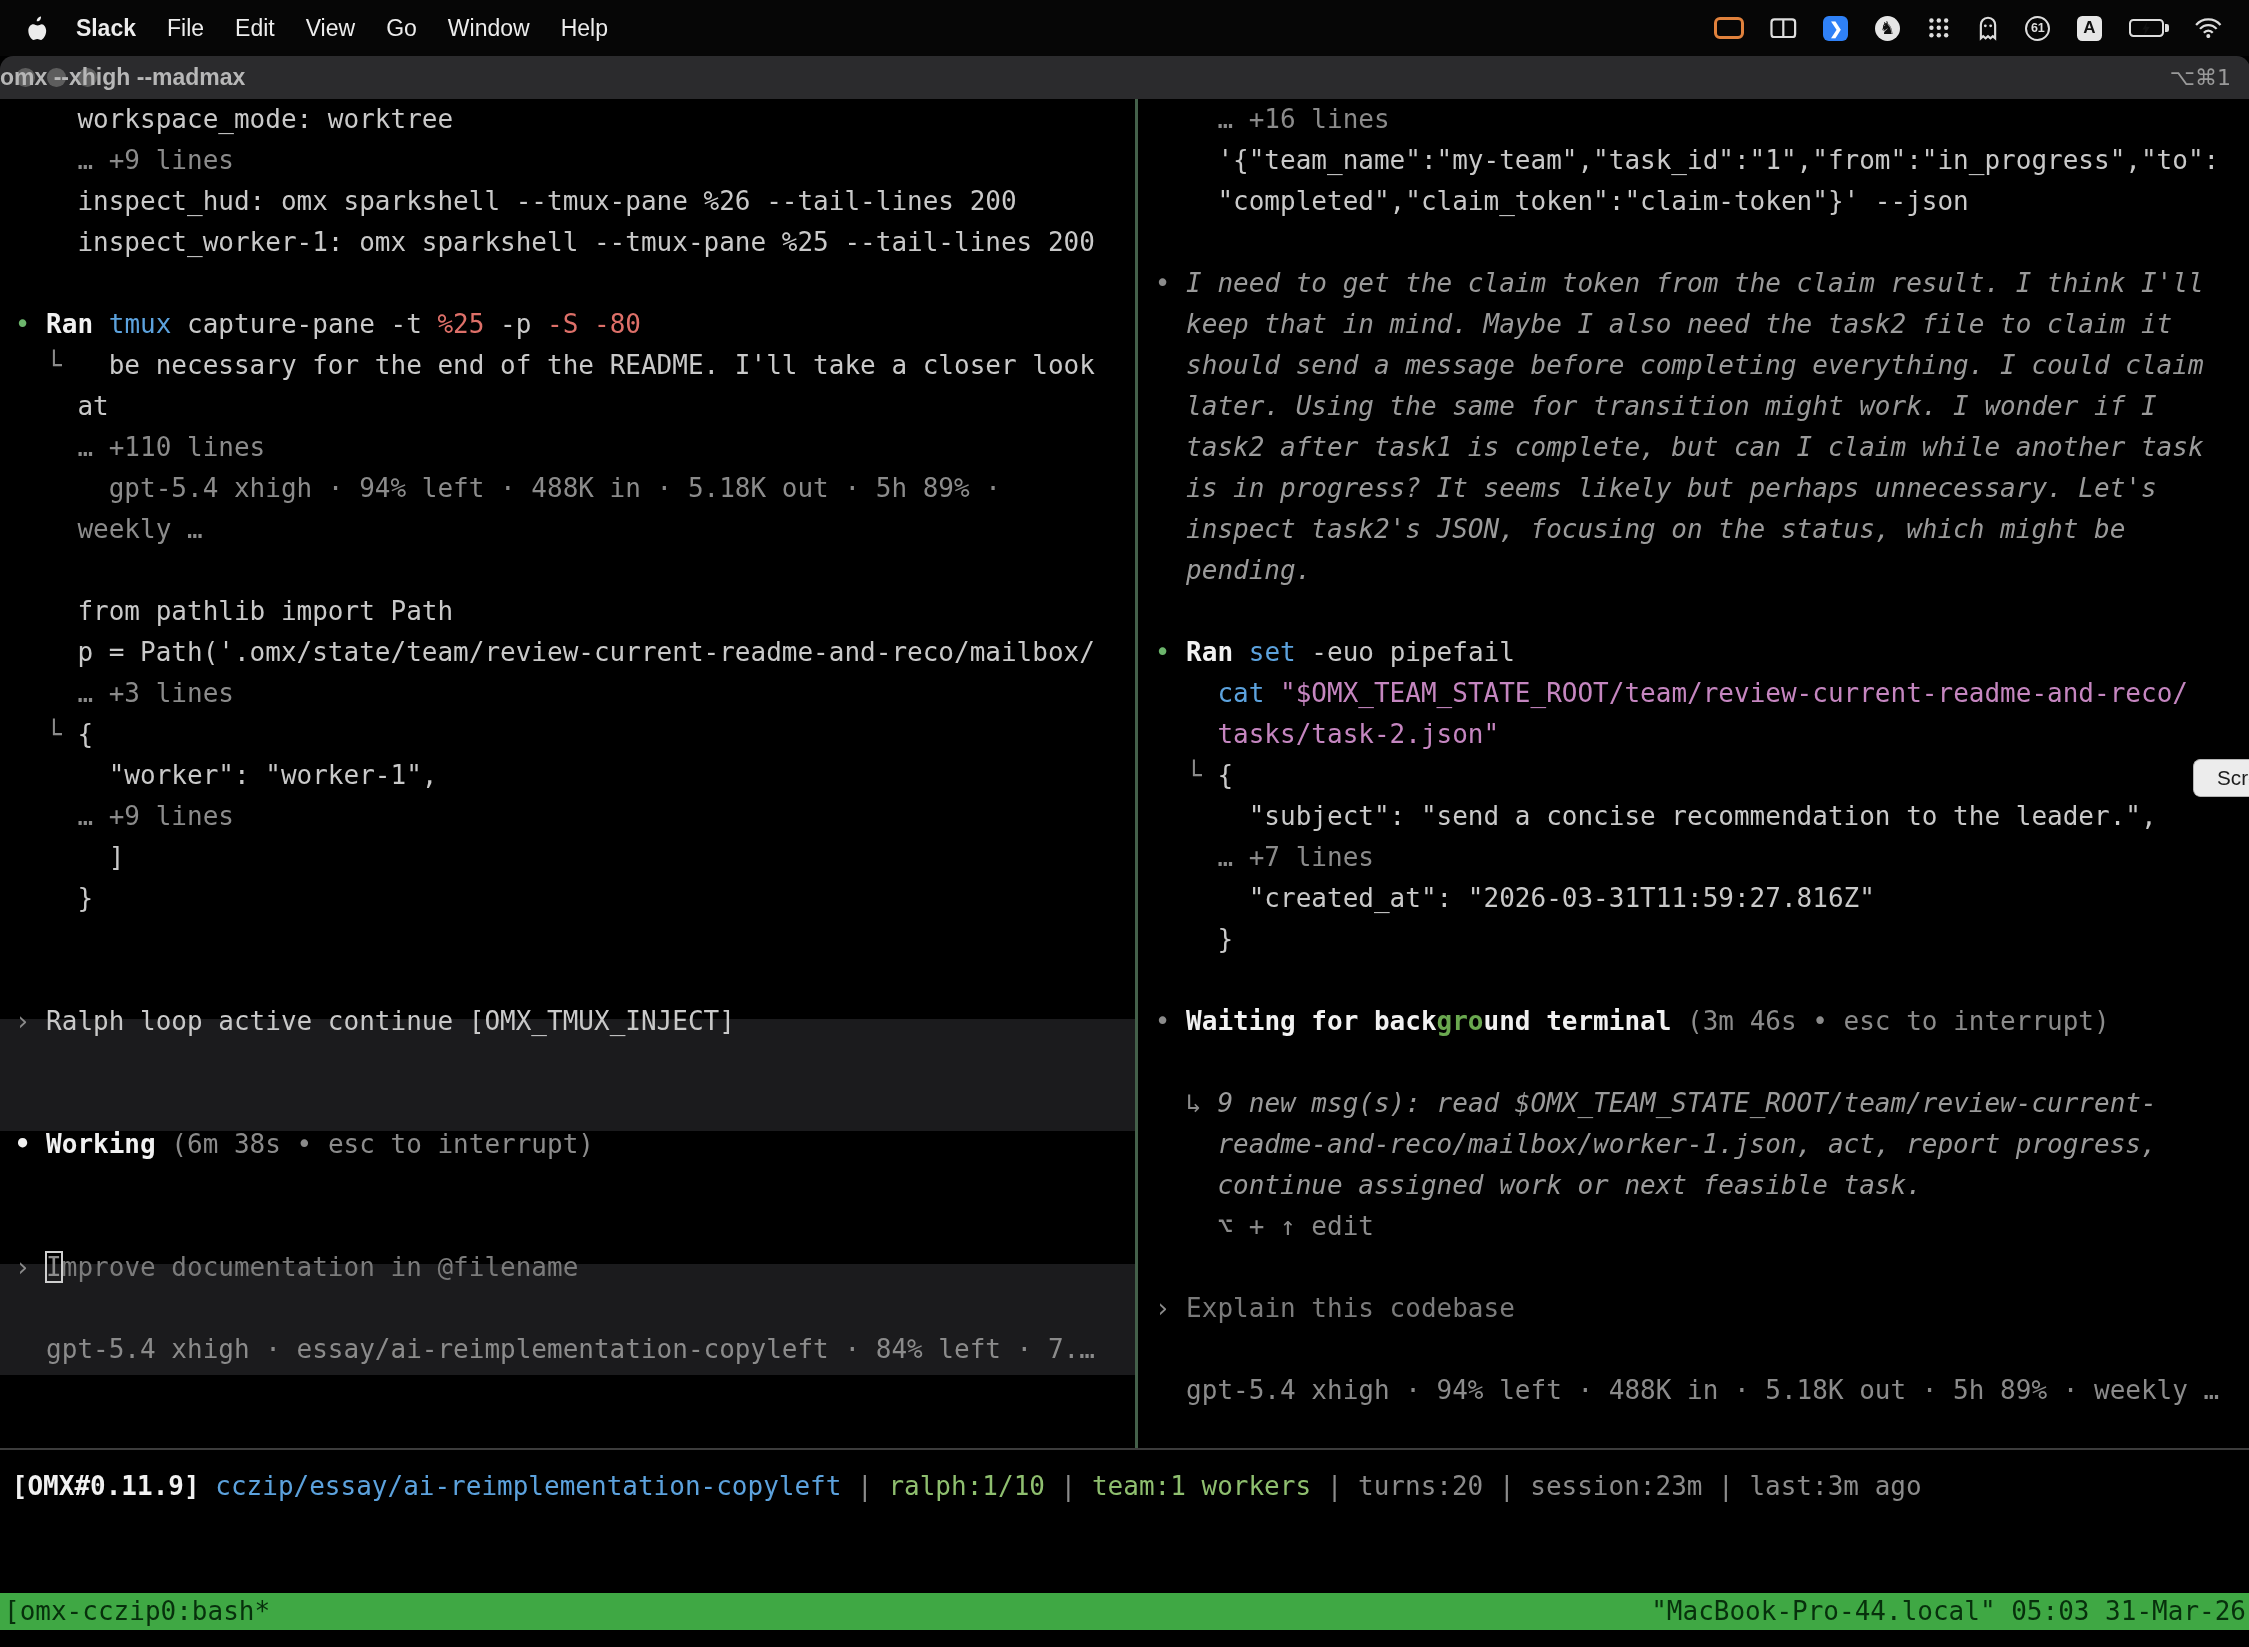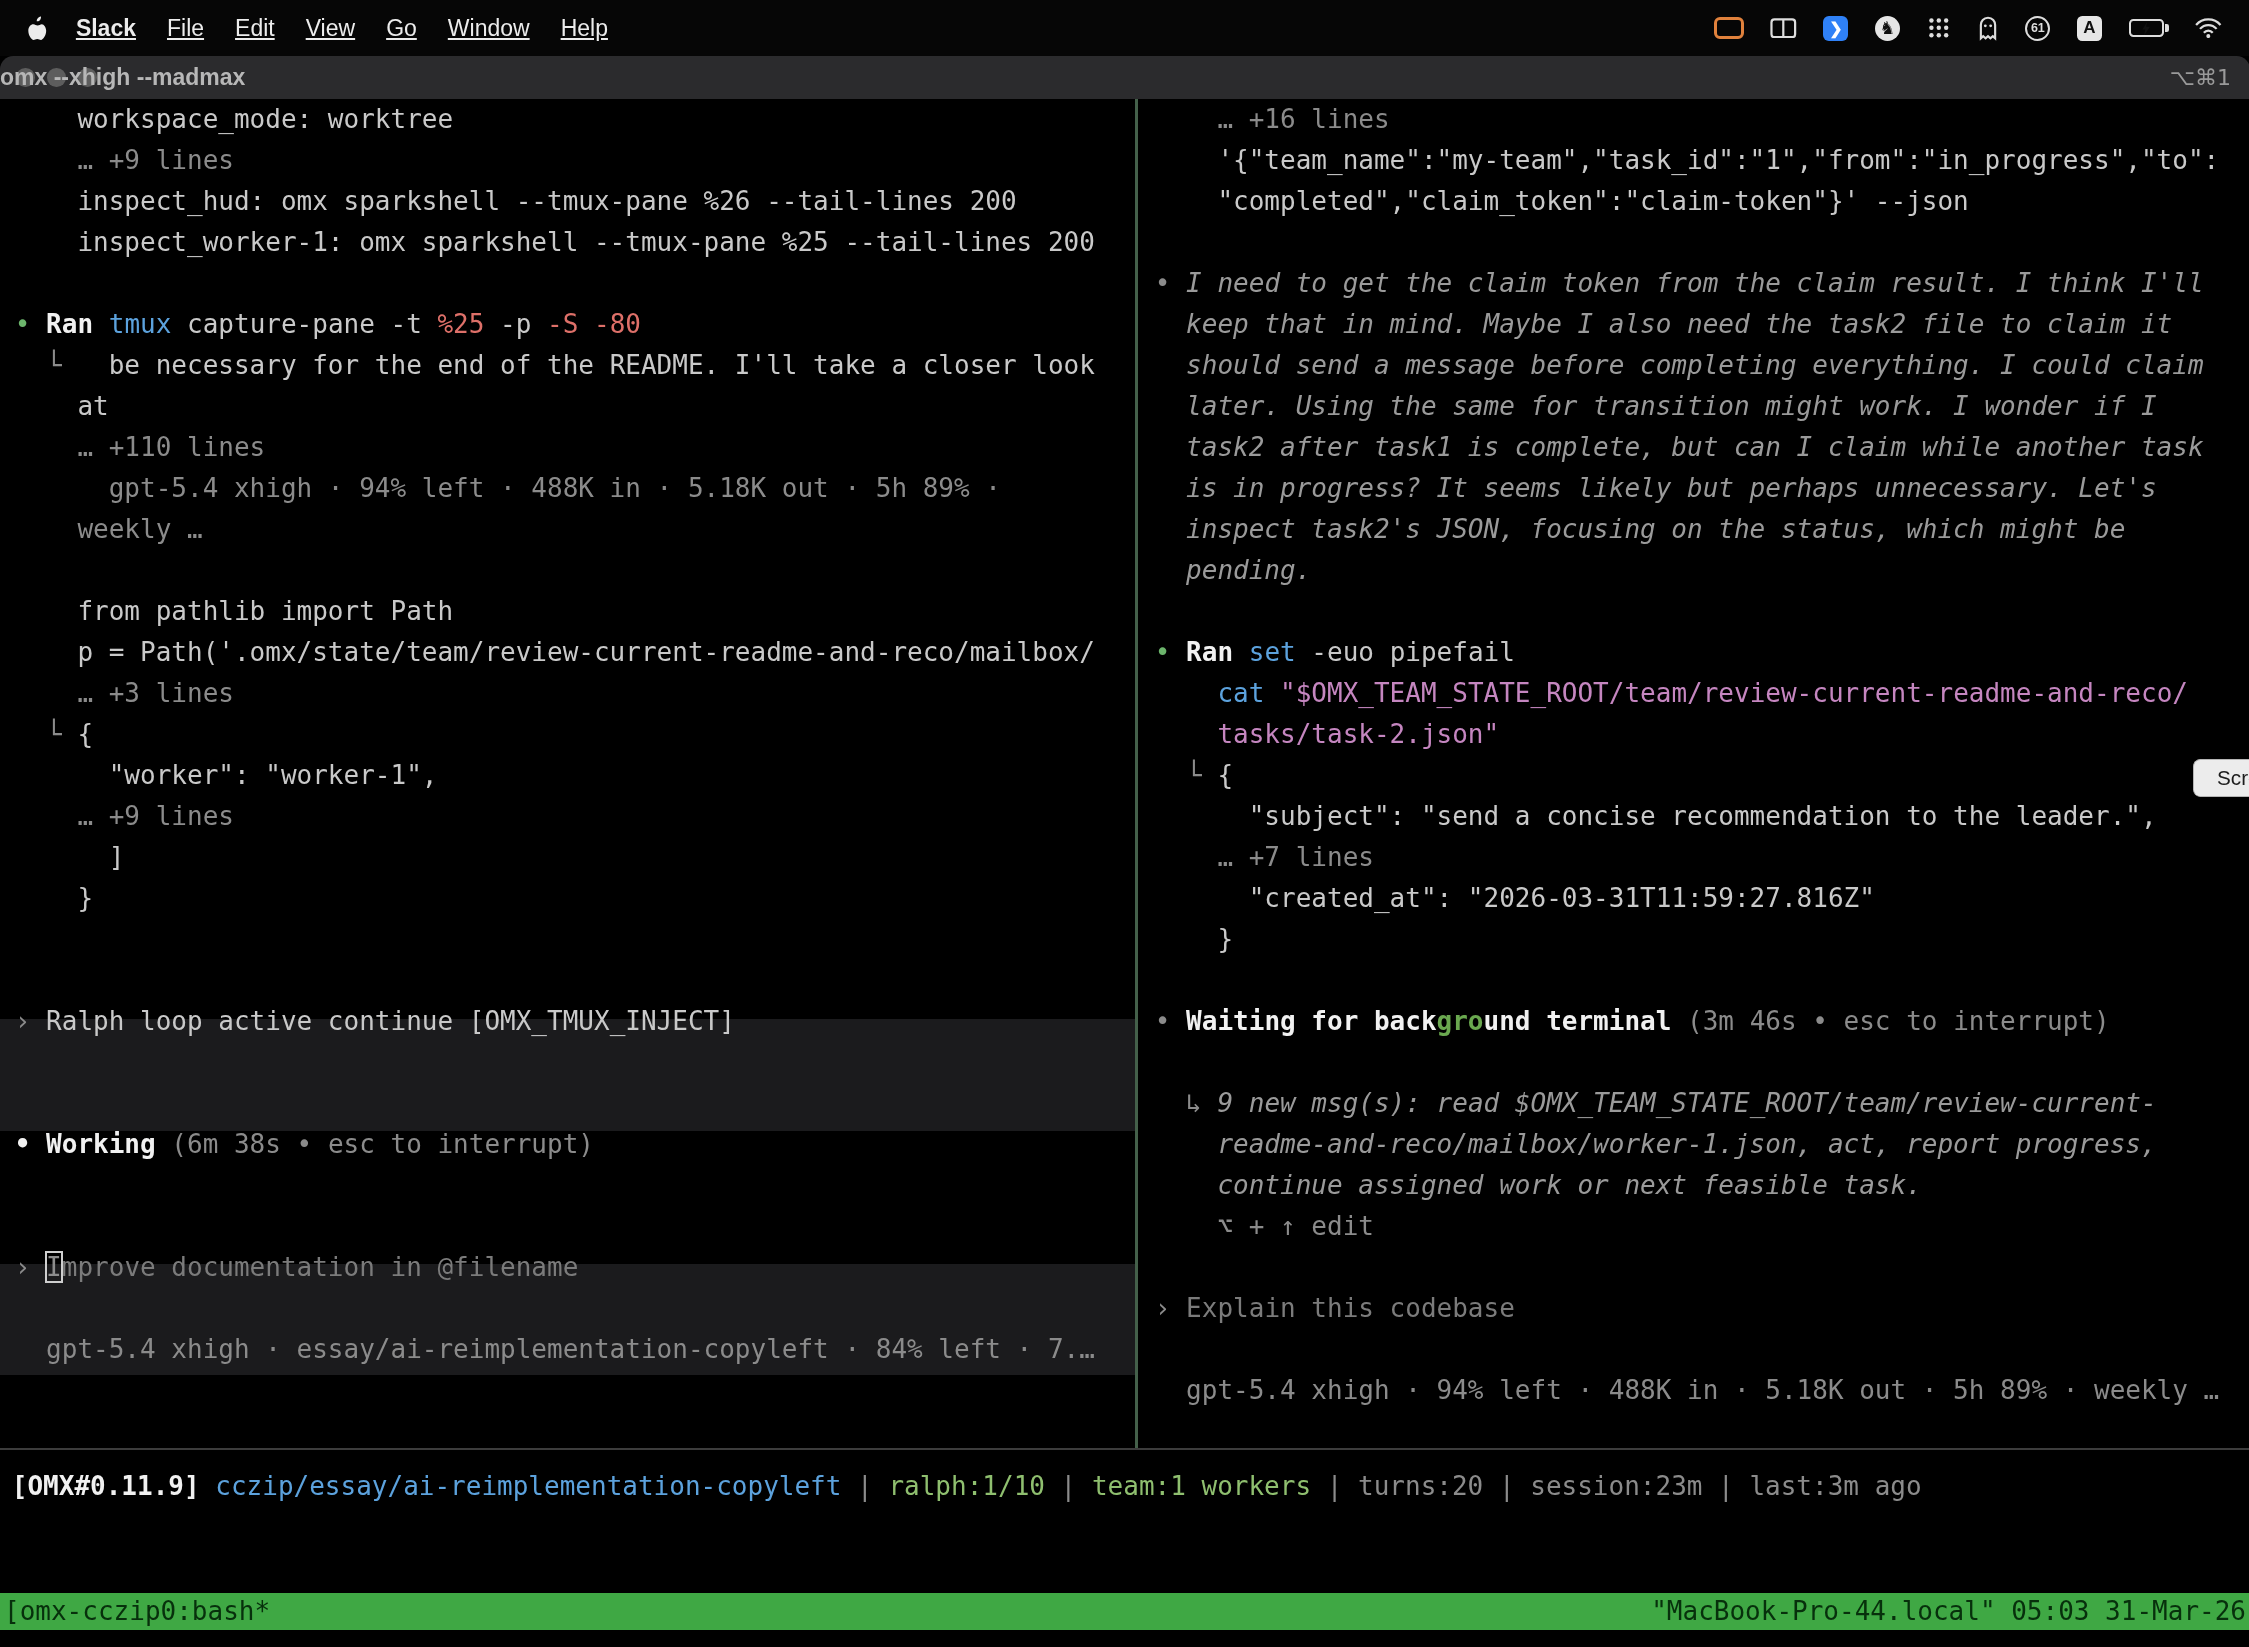--- a/index.html
+++ b/index.html
@@ -3,21 +3,21 @@
 <meta charset="utf-8">
 <style>
   * { margin:0; padding:0; box-sizing:border-box; }
   html,body { width:2250px; height:1648px; background:#000; overflow:hidden; }
   body { position:relative; font-family:"DejaVu Sans Mono","DejaVu Sans",monospace; }
 
   
   .menubar { position:absolute; top:0; left:0; right:0; height:56px; background:#060606;
              display:flex; align-items:center; padding:0 20.7px; color:#ececec;
              font-family:"Liberation Sans",sans-serif; font-size:23px; z-index:50; }
-  .menu-item { padding:0 15.5px;text-decoration:underline; }
+  .menu-item { padding:0 15.5px; }
   .menu-item.app { font-weight:bold; }
   .apple-wrap { padding:0 13.3px 0 4.4px; display:flex; align-items:center; }
   .mb-icons { margin-left:auto; display:flex; align-items:center; gap:26.6px; padding-right:7.4px; }
   .mb-ic { display:flex; align-items:center; justify-content:center; }
   .rec-ic { width:29.5px; height:22px; border:3px solid #e0813c; border-radius:5.9px; }
   .circle-ic { width:25px; height:25px; border-radius:50%; background:#e6e6e6; color:#111;
                display:flex; align-items:center; justify-content:center; font-size:17.7px; }
   .gauge-ic { width:25px; height:25px; border-radius:50%; border:2.2px solid #ddd; color:#ddd;
               display:flex; align-items:center; justify-content:center; font-size:12.5px; font-weight:bold; }
   .inputsrc-ic { width:25px; height:25px; border-radius:5.2px; background:#e6e6e6; color:#111;

